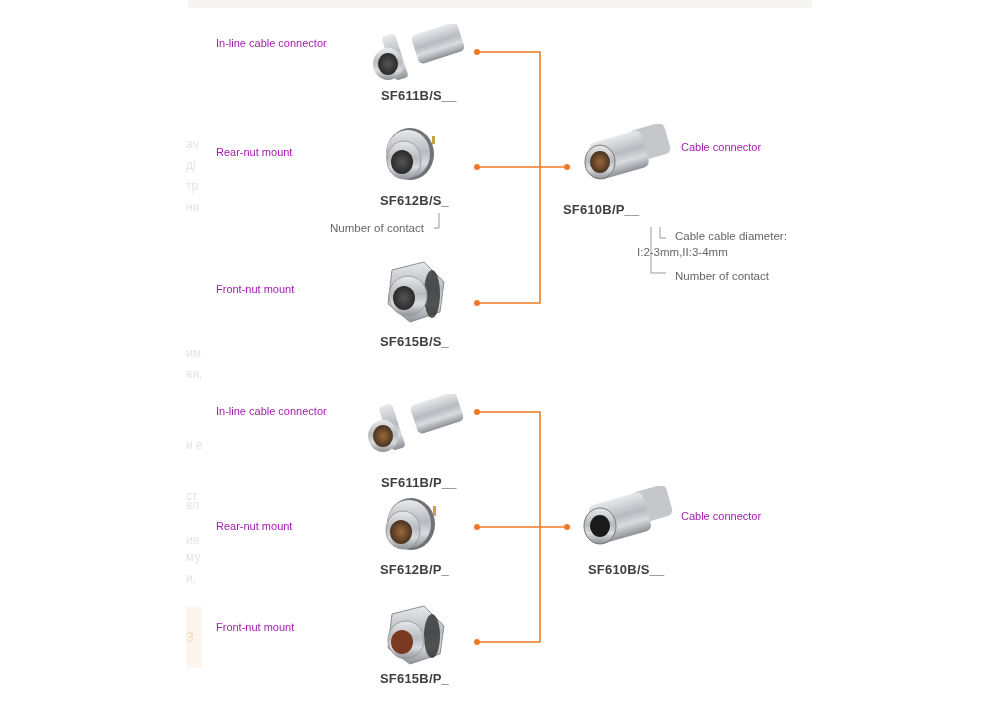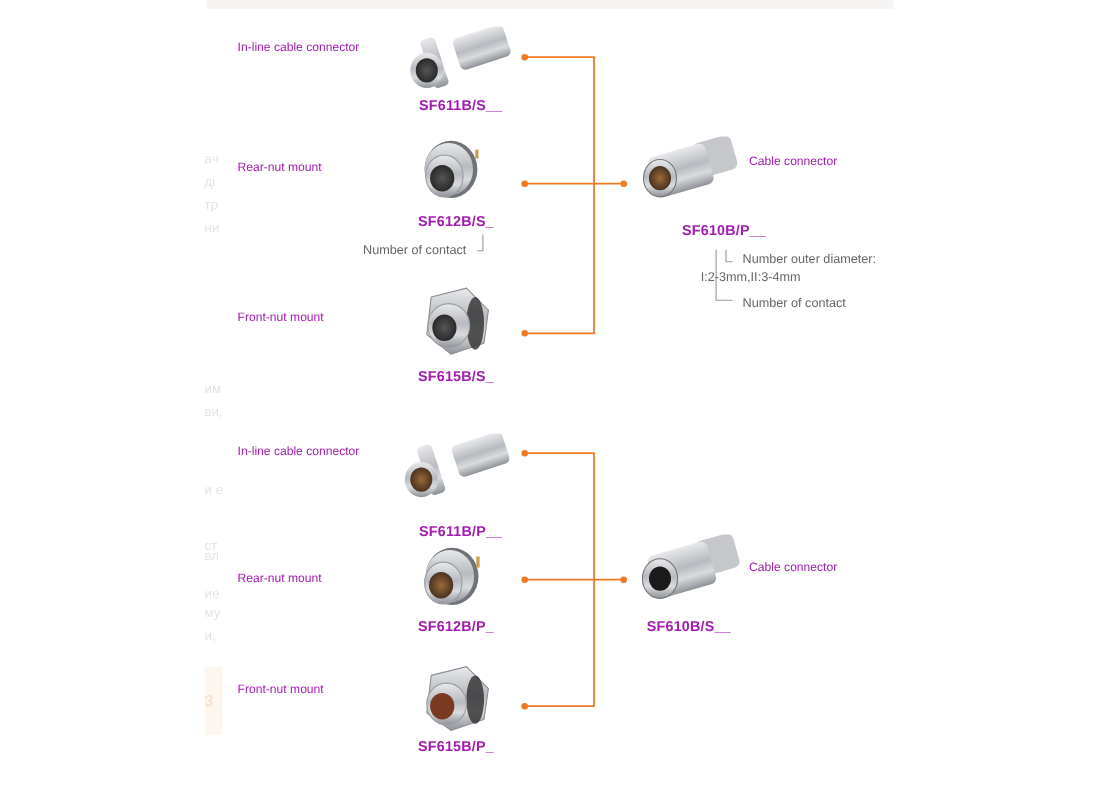--- a/index.html
+++ b/index.html
@@ -1,21 +1,21 @@
 <!DOCTYPE html>
 <html><head>
 <meta charset="utf-8">
 <style>
   html, body { margin:0; padding:0; }
   body { width:1000px; height:720px; background:#ffffff; position:relative; overflow:hidden; font-family:"Liberation Sans", sans-serif; }
   .topbar { position:absolute; left:188px; top:0; width:624px; height:8px; background:#f6f4f2; }
   .ghost { position:absolute; left:186px; color:#e4e4e4; font-size:12px; line-height:21px; font-family:"Liberation Sans", sans-serif;text-align:right; }
   .ghost-box { position:absolute; left:186px; top:606px; width:16px; height:62px; background:#fdf6ee; color:#f2d9c0; font-size:14px; line-height:62px; }
   .label { position:absolute; font-size:11px; color:#a21caf; font-weight:400; white-space:nowrap; }
-  .code { position:absolute; font-size:13px; color:#a21caf; font-weight:600; letter-spacing:0.2px; white-space:nowrap; }
+  .code { position:absolute; font-size:13px; color:#404040; font-weight:600; letter-spacing:0.2px; white-space:nowrap; }
   .note { position:absolute; font-size:11.5px; color:#666; white-space:nowrap; line-height:16px; }
   .prod { position:absolute; }
   svg.lines { position:absolute; left:0; top:0; }
 </style>
 </head>
 <body>
 
 <div class="topbar"></div>
 
 <div class="ghost" style="top:134px">ач</div>
@@ -104,22 +104,22 @@
 </svg>
 <div class="code" style="left:380px;top:334px">SF615B/S_</div>
 
 <svg class="prod" style="left:582px;top:124px" width="90" height="60">
   <rect x="50" y="2" width="36" height="32" rx="6" fill="#c5c7ca" transform="rotate(-16 68 18)"></rect>
   <rect x="10" y="12" width="54" height="38" rx="6" fill="url(#metal)" transform="rotate(-16 37 31)"></rect>
   <ellipse cx="18" cy="38" rx="15" ry="17" fill="url(#metal)" stroke="#777"></ellipse>
   <ellipse cx="18" cy="38" rx="10" ry="11" fill="url(#pins)"></ellipse>
 </svg>
 <div class="label" style="left:681px;top:141px">Cable connector</div>
-<div class="code" style="left:620px;top:202px">SF610B/P__</div>
-<div class="note" style="left:675px;top:228px">Number outer diameter:</div>
+<div class="code" style="left:563px;top:202px">SF610B/P__</div>
+<div class="note" style="left:675px;top:228px">Cable cable diameter:</div>
 <div class="note" style="left:637px;top:244px">I:2-3mm,II:3-4mm</div>
 <div class="note" style="left:675px;top:268px">Number of contact</div>
 
 <div class="label" style="left:216px;top:405px">In-line cable connector</div>
 <svg class="prod" style="left:365px;top:394px" width="98" height="60">
   <rect x="48" y="4" width="48" height="30" rx="5" fill="url(#metal)" transform="rotate(-18 72 19)"></rect>
   <rect x="20" y="10" width="14" height="46" rx="4" fill="url(#metal)" transform="rotate(-18 27 33)"></rect>
   <ellipse cx="18" cy="42" rx="15" ry="16" fill="url(#metal)"></ellipse>
   <ellipse cx="18" cy="42" rx="10" ry="11" fill="url(#pins)"></ellipse>
 </svg>

